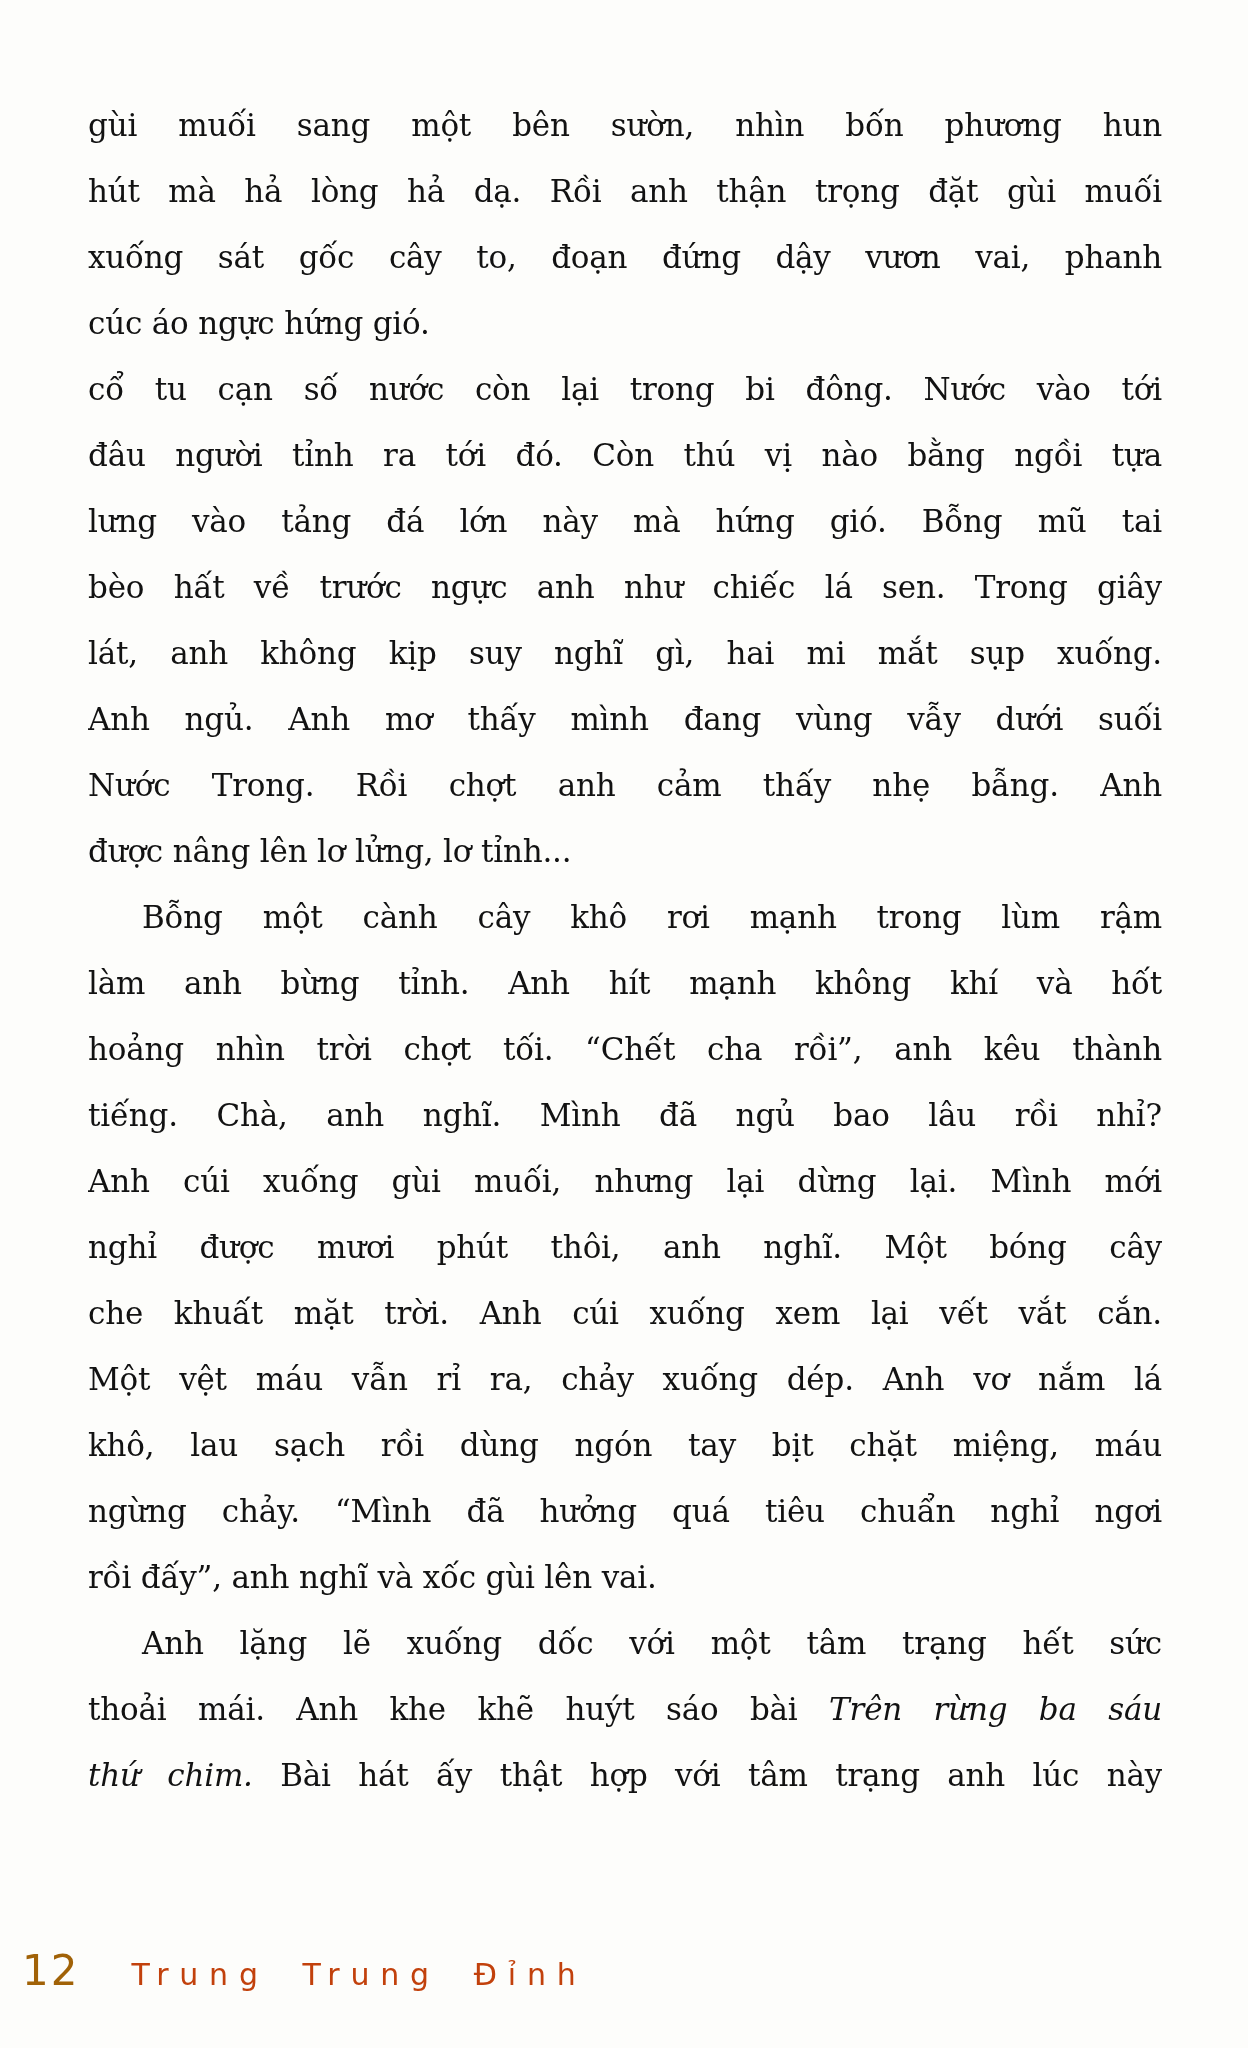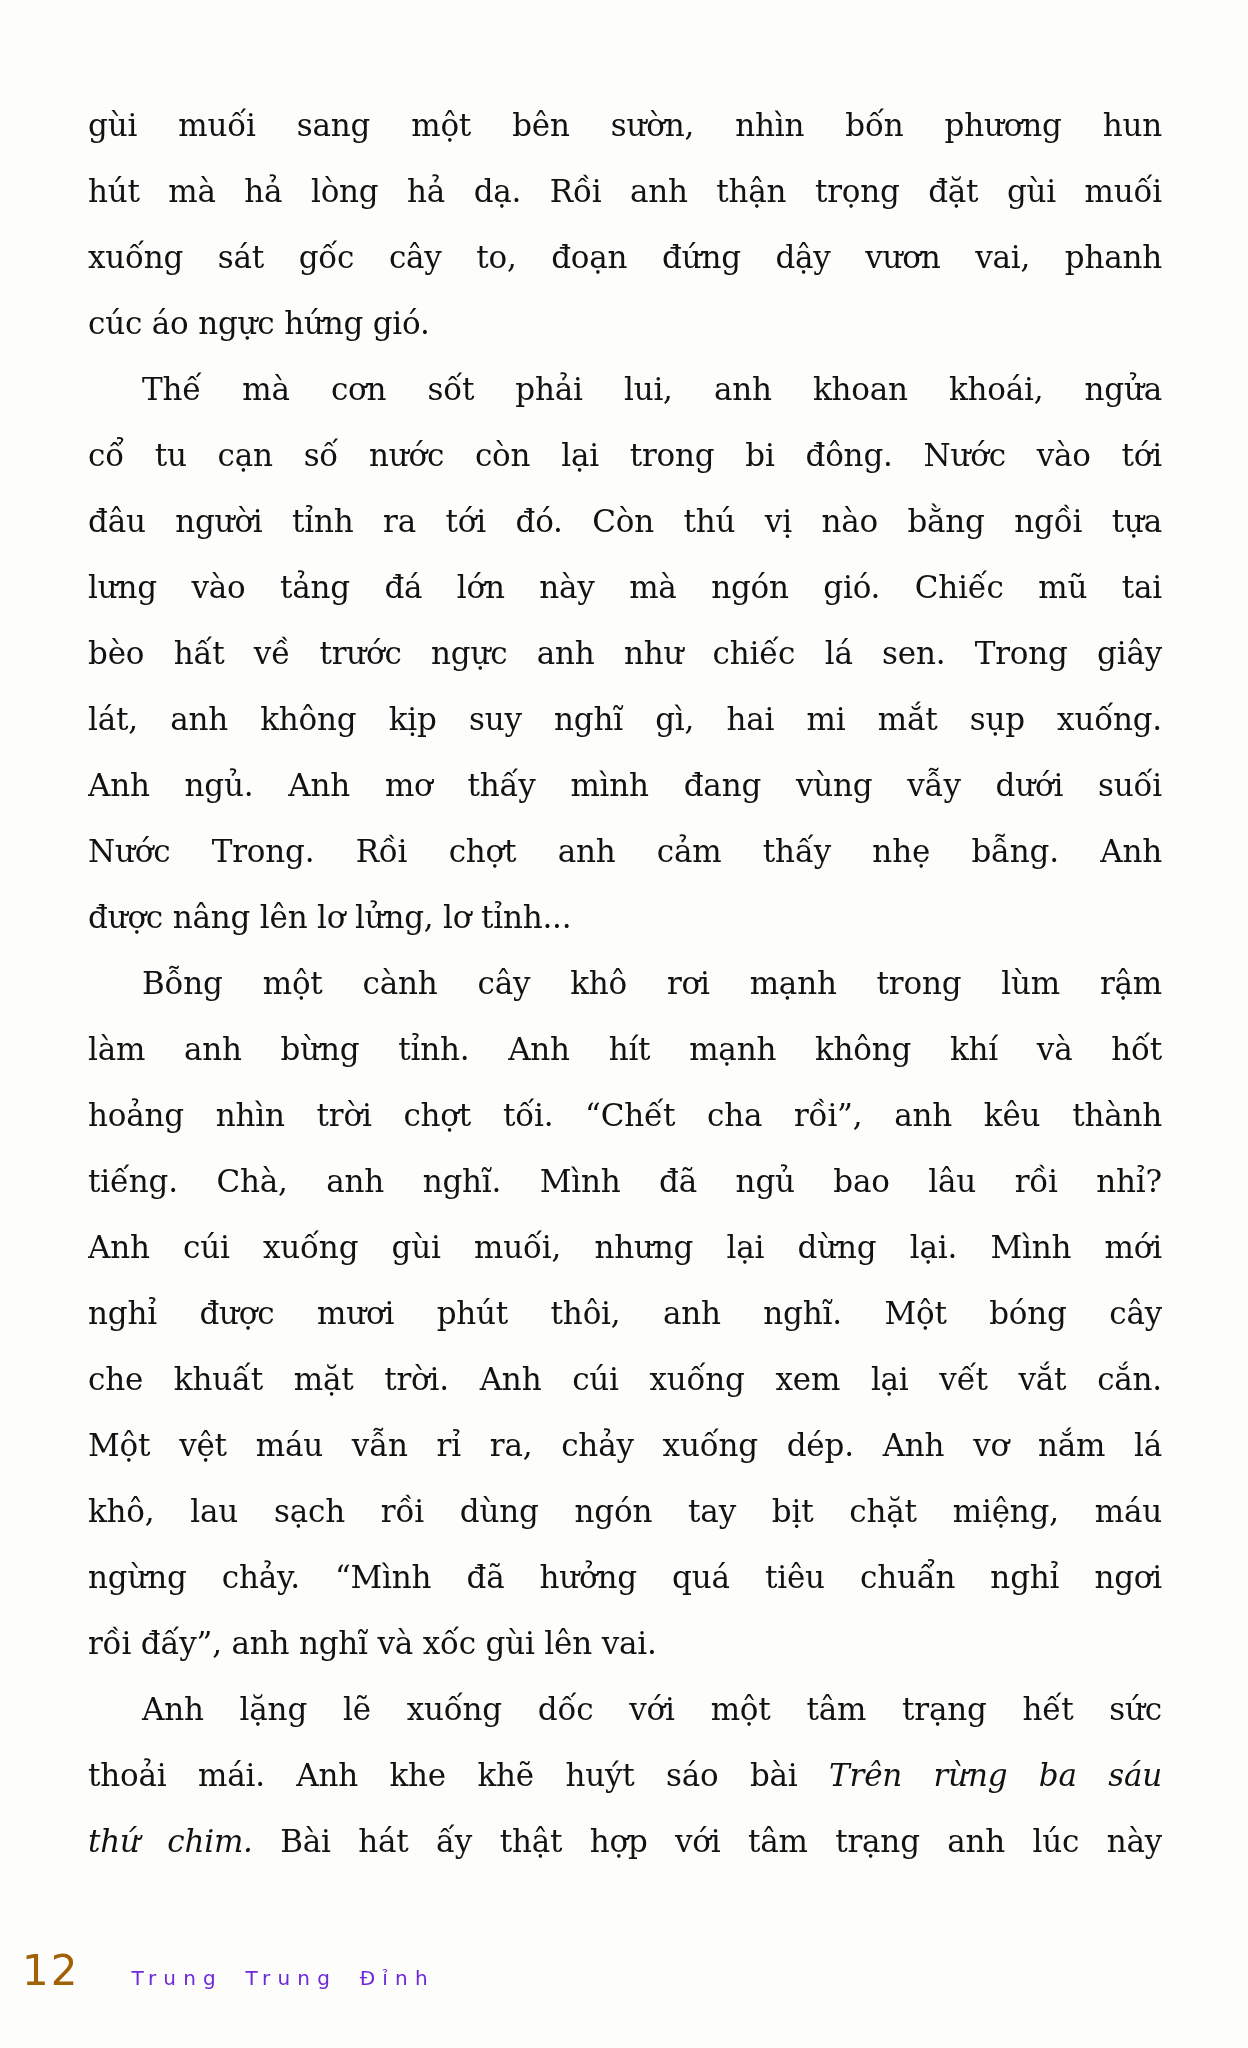--- a/index.html
+++ b/index.html
@@ -52,40 +52,39 @@
     align-items: baseline;
     gap: 52px;
     font-family: "DejaVu Sans", sans-serif;
   }
   .page-number {
     font-size: 42px;
     letter-spacing: 2px;
     color: #a16207;
   }
   .author-name {
-    font-size: 20px;
+    font-size: 30px;
     letter-spacing: 0.36em;
     word-spacing: 0.45em;
-    color: #6d28d9;
+    color: #c2410c;
   }
 </style>
 </head>
 <body>
 
 <div class="page">
 
   <div class="text-block" id="text-block">
       <div class="line"><span>gùi muối sang một bên sườn, nhìn bốn phương hun</span></div>
       <div class="line"><span>hút mà hả lòng hả dạ. Rồi anh thận trọng đặt gùi muối</span></div>
       <div class="line"><span>xuống sát gốc cây to, đoạn đứng dậy vươn vai, phanh</span></div>
       <div class="line para-end"><span>cúc áo ngực hứng gió.</span></div>
-      <div class="line indent"><span>Thế mà cơn sốt phải lui, anh khoan khoái, ngửa</span></div>
       <div class="line"><span>cổ tu cạn số nước còn lại trong bi đông. Nước vào tới</span></div>
       <div class="line"><span>đâu người tỉnh ra tới đó. Còn thú vị nào bằng ngồi tựa</span></div>
-      <div class="line"><span>lưng vào tảng đá lớn này mà ngón gió. Chiếc mũ tai</span></div>
+      <div class="line"><span>lưng vào tảng đá lớn này mà hứng gió. Bỗng mũ tai</span></div>
       <div class="line"><span>bèo hất về trước ngực anh như chiếc lá sen. Trong giây</span></div>
       <div class="line"><span>lát, anh không kịp suy nghĩ gì, hai mi mắt sụp xuống.</span></div>
       <div class="line"><span>Anh ngủ. Anh mơ thấy mình đang vùng vẫy dưới suối</span></div>
       <div class="line"><span>Nước Trong. Rồi chợt anh cảm thấy nhẹ bẫng. Anh</span></div>
       <div class="line para-end"><span>được nâng lên lơ lửng, lơ tỉnh...</span></div>
       <div class="line indent"><span>Bỗng một cành cây khô rơi mạnh trong lùm rậm</span></div>
       <div class="line"><span>làm anh bừng tỉnh. Anh hít mạnh không khí và hốt</span></div>
       <div class="line"><span>hoảng nhìn trời chợt tối. “Chết cha rồi”, anh kêu thành</span></div>
       <div class="line"><span>tiếng. Chà, anh nghĩ. Mình đã ngủ bao lâu rồi nhỉ?</span></div>
       <div class="line"><span>Anh cúi xuống gùi muối, nhưng lại dừng lại. Mình mới</span></div>

